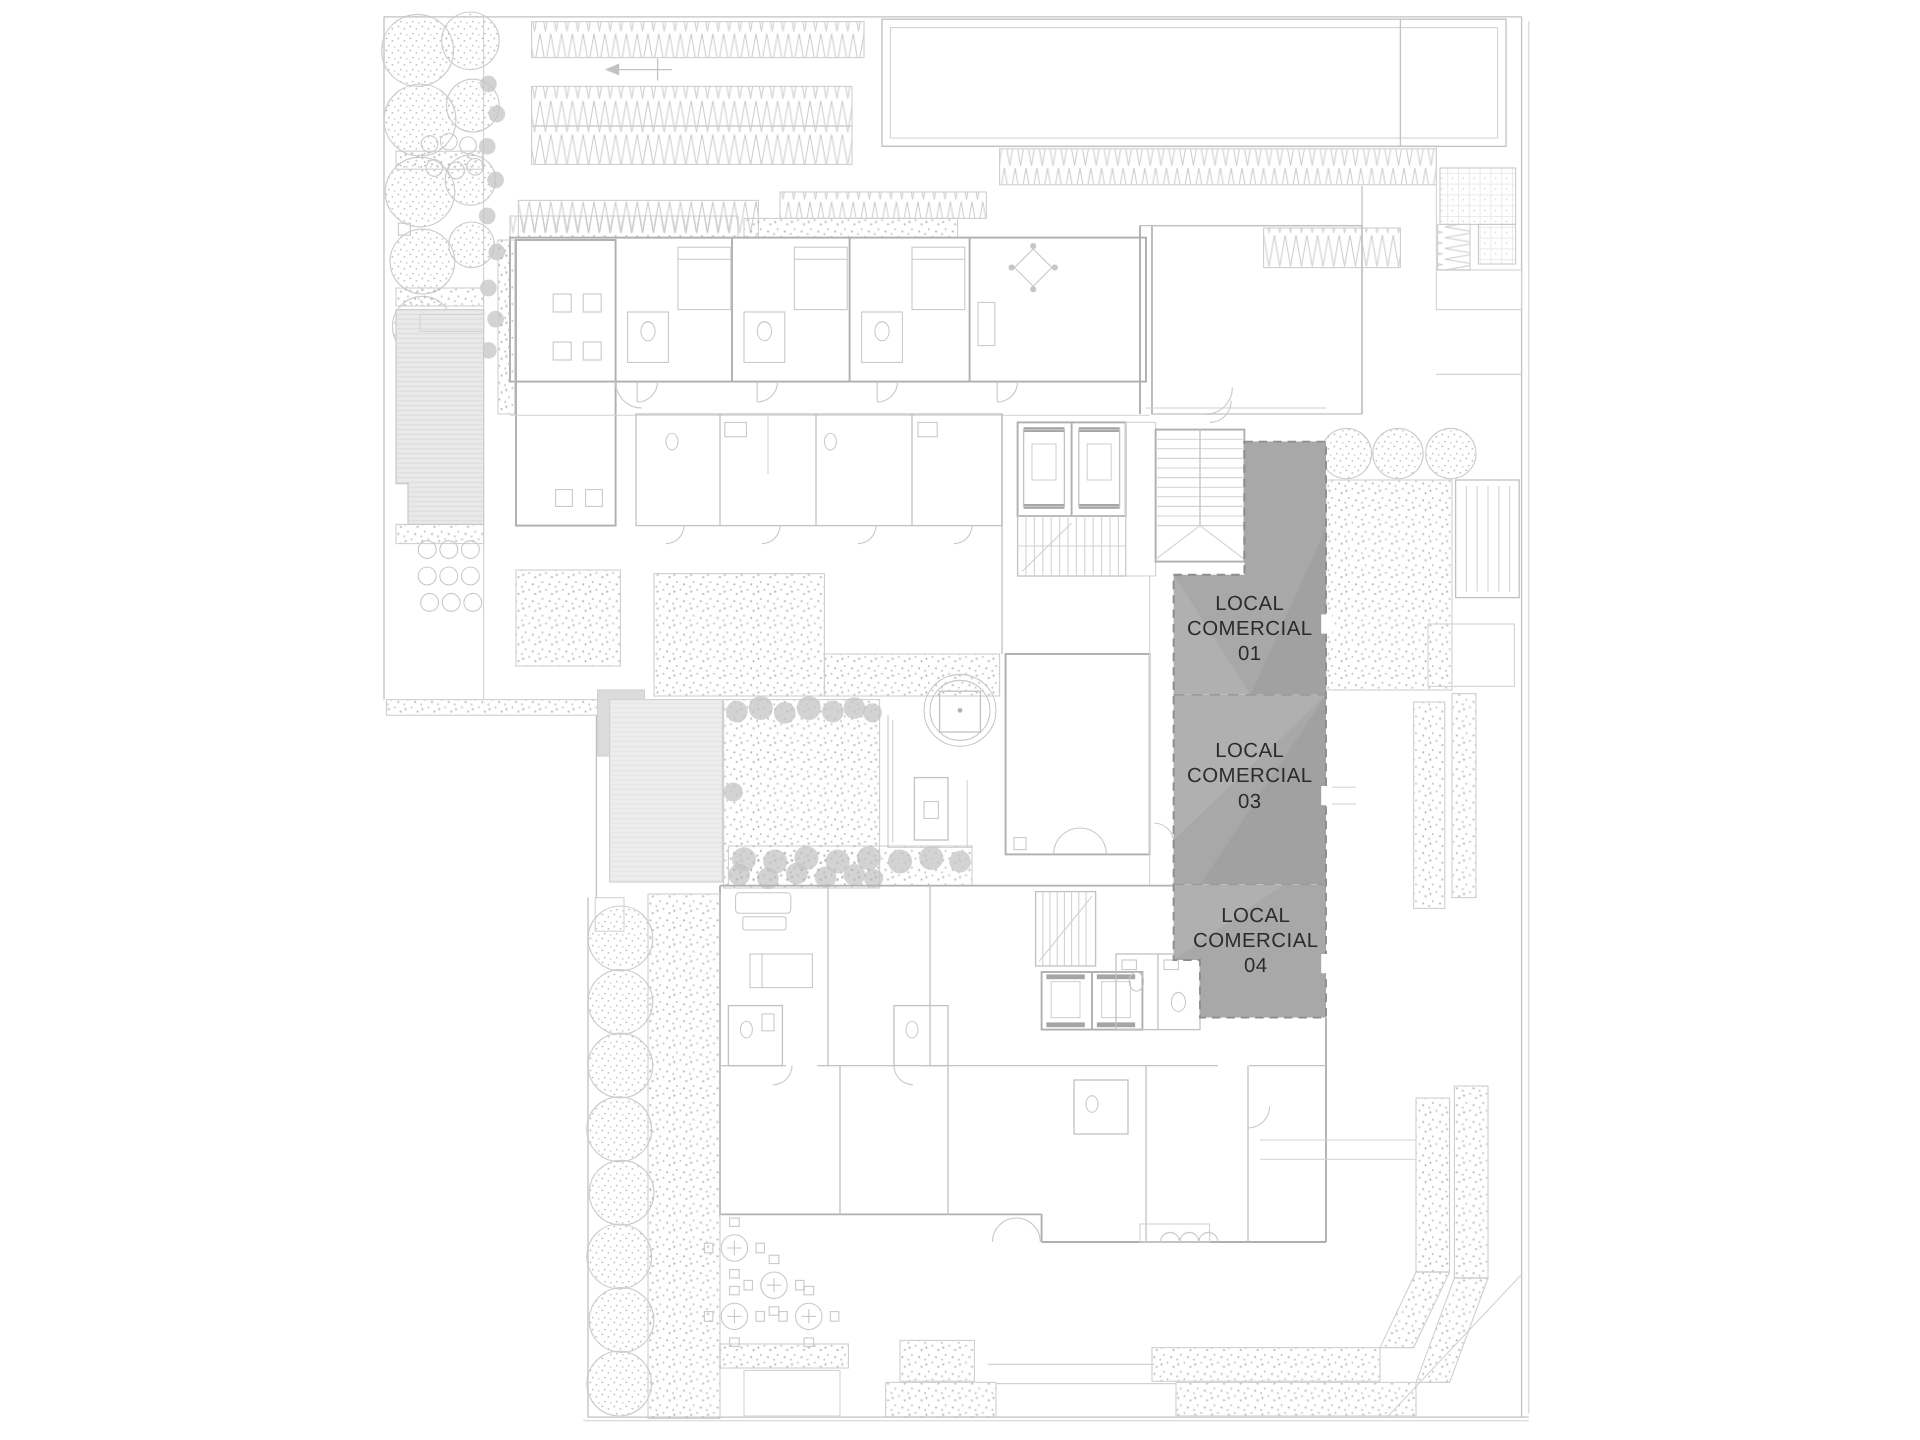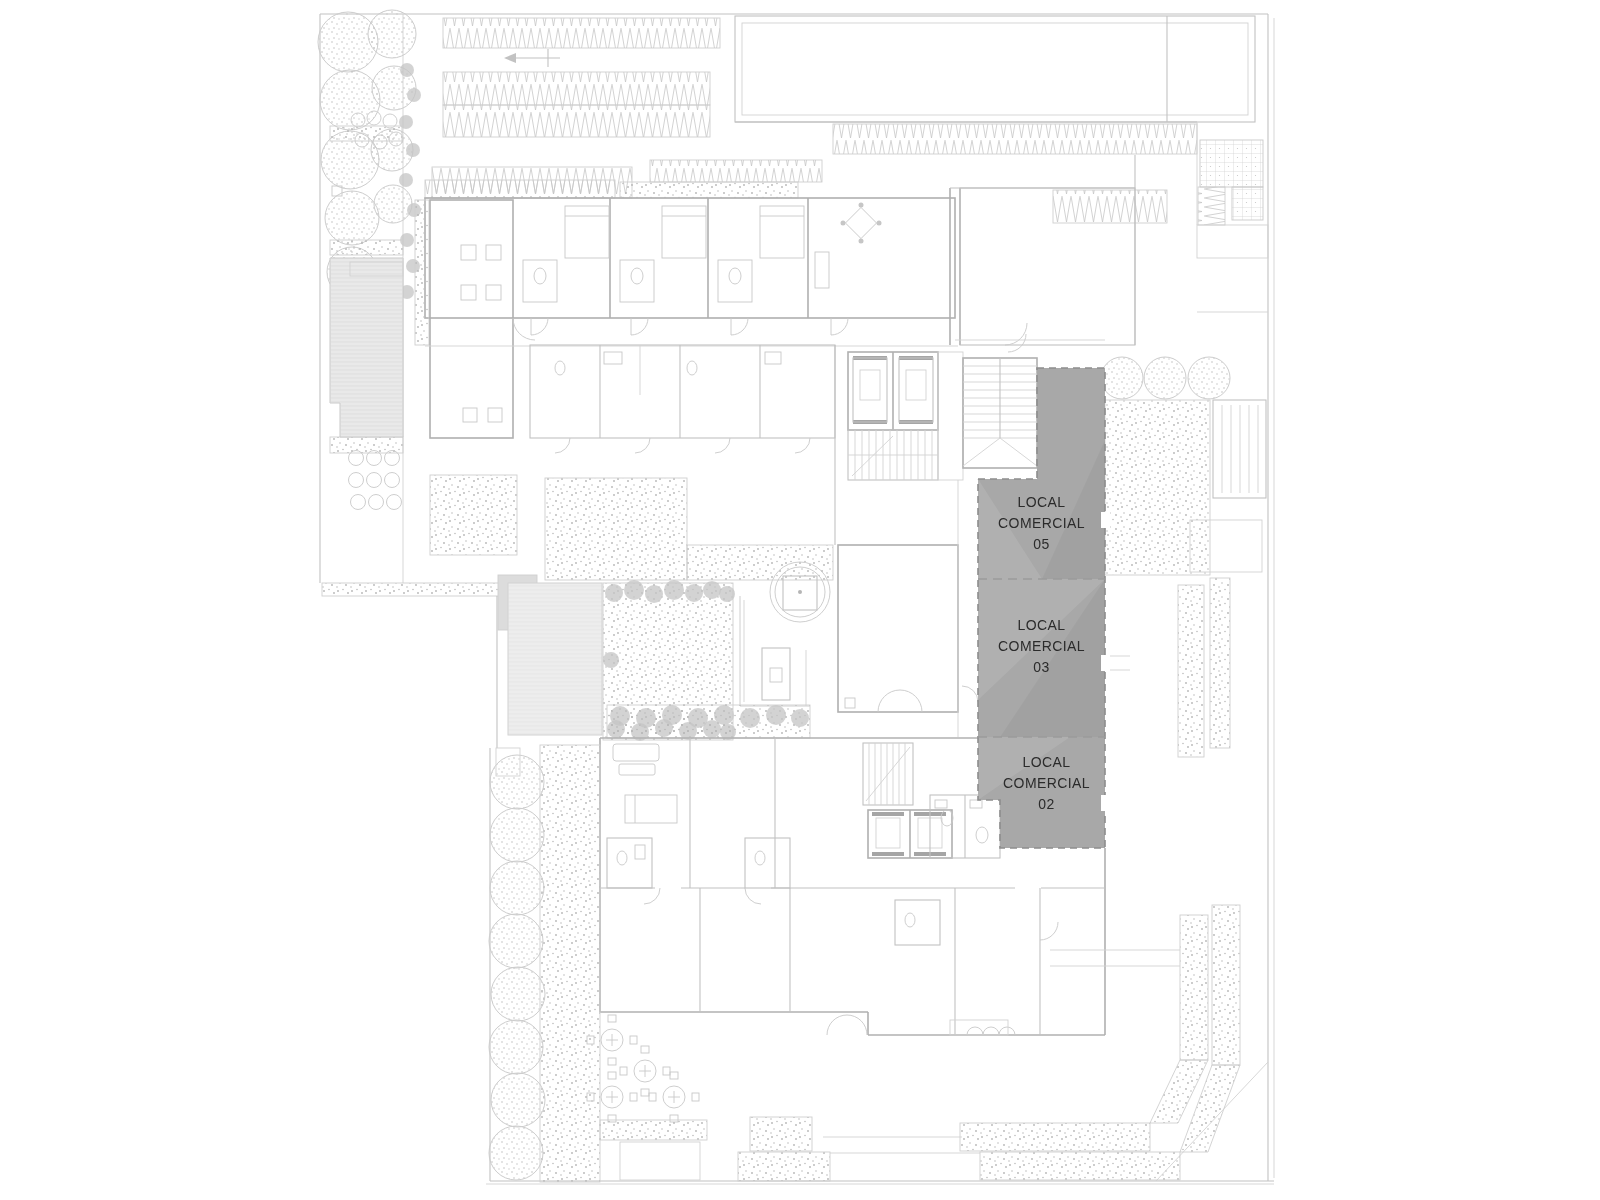--- a/index.html
+++ b/index.html
@@ -19,21 +19,21 @@
   .zig{fill:url(#zig);stroke:#cfcfcf;stroke-width:0.9;}
   .zigv{fill:url(#zigv);stroke:#cfcfcf;stroke-width:0.9;}
   .grid{fill:url(#grid);stroke:#c9c9c9;stroke-width:0.9;}
   .tree{fill:url(#stipd);stroke:#cdcdcd;stroke-width:1;}
   .blob{fill:#c4c4c4;opacity:.75;stroke:none;}
   .rail{fill:#a5a5a5;stroke:none;}
   .unit{fill:var(--unit);stroke:none;cursor:pointer;}
   .dashedline{stroke:var(--unitborder);stroke-width:1.6;stroke-dasharray:7 5;fill:none;}
   .dashdiv{stroke:#9b9b9b;stroke-width:1.4;stroke-dasharray:9 6;fill:none;}
   .unit-label{position:absolute;text-align:center;color:var(--label);
-              font-size:14px;line-height:21px;letter-spacing:.4px;cursor:pointer;}
+              font-size:17px;line-height:21px;letter-spacing:.4px;cursor:pointer;}
   .unit-label span{display:block;}
 </style>
 </head>
 <body>
 
 <div class="canvas">
 <svg width="1600" height="1200" viewBox="0 0 1600 1200">
   <defs>
     <pattern id="zig" width="9" height="28" patternUnits="userSpaceOnUse">
       <path d="M0,0 L4.5,26 L9,0" fill="none" stroke="#c6c6c6" stroke-width="0.8"></path>
@@ -514,25 +514,25 @@
     <line class="dashdiv" x1="978" y1="737" x2="1105" y2="737"></line>
     <rect x="1101" y="512" width="9" height="16" fill="#ffffff"></rect>
     <rect x="1101" y="655" width="9" height="16" fill="#ffffff"></rect>
     <rect x="1101" y="795" width="9" height="16" fill="#ffffff"></rect>
   </g>
 </svg>
 
   <div class="unit-label" style="left:978px;top:492px;width:127px;">
     <span>LOCAL</span>
     <span>COMERCIAL</span>
-    <span>05</span>
+    <span>01</span>
   </div>
   <div class="unit-label" style="left:978px;top:615px;width:127px;">
     <span>LOCAL</span>
     <span>COMERCIAL</span>
     <span>03</span>
   </div>
   <div class="unit-label" style="left:988px;top:752px;width:117px;">
     <span>LOCAL</span>
     <span>COMERCIAL</span>
-    <span>02</span>
+    <span>04</span>
   </div>
 </div>
 
 </body></html>

